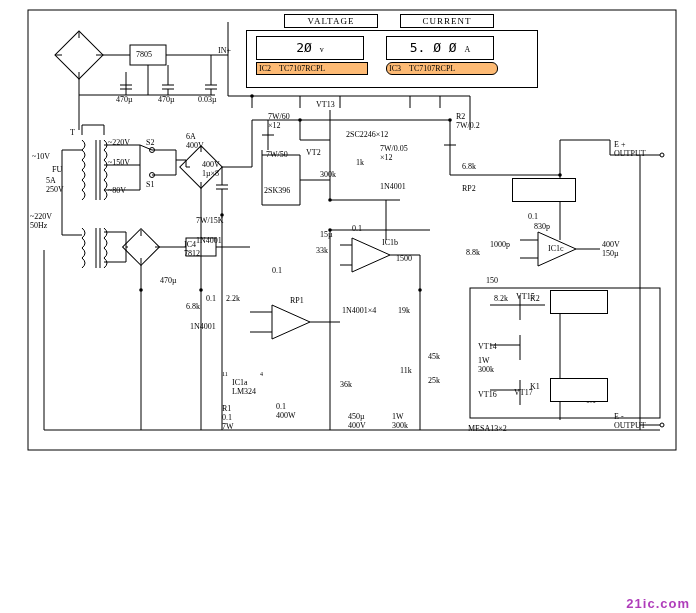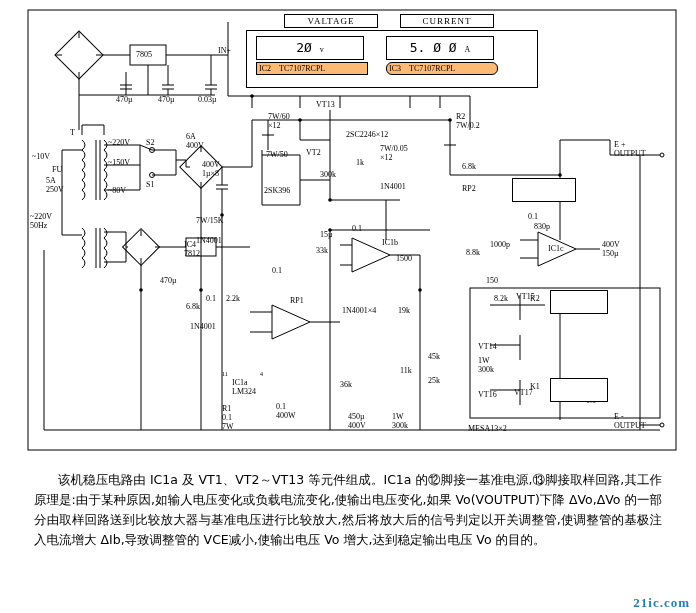--- a/index.html
+++ b/index.html
@@ -9,21 +9,21 @@
   svg.wires{position:absolute;left:0;top:0;width:696px;height:462px;}
   .lbl{position:absolute;font-family:"Liberation Serif",serif;font-size:8px;line-height:9px;white-space:nowrap;}
   .lbl.cn{font-family:"DejaVu Sans",sans-serif;}
   .lbl.xs{font-size:6px;}
   .meterbox{position:absolute;border:1px solid #000;background:#fff;}
   .meterhdr{position:absolute;border:1px solid #000;background:#fff;text-align:center;font-size:9px;letter-spacing:1px;padding:1px 0;}
   .display{position:absolute;border:1.6px solid #000;background:#fff;text-align:center;font-family:"DejaVu Sans Mono",monospace;}
   .icbar{position:absolute;border:1px solid #000;background:#fdba74;font-size:8px;padding:1px 2px;}
   .caption{position:absolute;left:0;top:462px;width:696px;padding:8px 34px 0 34px;box-sizing:border-box;font-size:12.5px;line-height:20px;text-align:justify;font-family:"DejaVu Sans",sans-serif;}
   .caption p{margin:0;text-indent:24px;}
-  .wm{position:absolute;right:6px;bottom:2px;font-size:13px;font-weight:bold;color:#0369a1;font-family:Liberation Serif, serif;letter-spacing:1px;opacity:.85;}
+  .wm{position:absolute;right:6px;bottom:2px;font-size:13px;font-weight:bold;color:#a21caf;font-family:Liberation Sans, sans-serif;letter-spacing:1px;opacity:.85;}
   .relaybox{position:absolute;border:1px solid #000;background:#fff;}
 </style>
 </head>
 <body>
 
 <div class="sheet">
 
   <div class="schematic">
 
     <svg class="wires" viewBox="0 0 696 462">
@@ -328,21 +328,18 @@
     <div class="lbl" style="left:486px;top:276px;">150</div>
     <div class="lbl" style="left:586px;top:296px;">0.1</div>
     <div class="lbl" style="left:586px;top:396px;">0.1</div>
 
     <div class="relaybox" style="left:550px;top:290px;width:56px;height:22px;"></div>
     <div class="relaybox" style="left:550px;top:378px;width:56px;height:22px;"></div>
 
     <div class="relaybox" style="left:512px;top:178px;width:62px;height:22px;"></div>
   </div>
 
-  <div class="caption">
-    <p>该机稳压电路由 IC1a 及 VT1、VT2～VT13 等元件组成。IC1a 的⑫脚接一基准电源,⑬脚接取样回路,其工作原理是:由于某种原因,如输人电压变化或负载电流变化,使输出电压变化,如果 Vo(VOUTPUT)下降 ΔVo,ΔVo 的一部分由取样回路送到比较放大器与基准电压进行比较放大,然后将放大后的信号判定以开关调整管,使调整管的基极注入电流增大 ΔIb,导致调整管的 VCE减小,使输出电压 Vo 增大,达到稳定输出电压 Vo 的目的。</p>
-  </div>
 
   <div class="wm">
     <span>21ic.com</span>
   </div>
 
 </div>
 
 </body></html>

